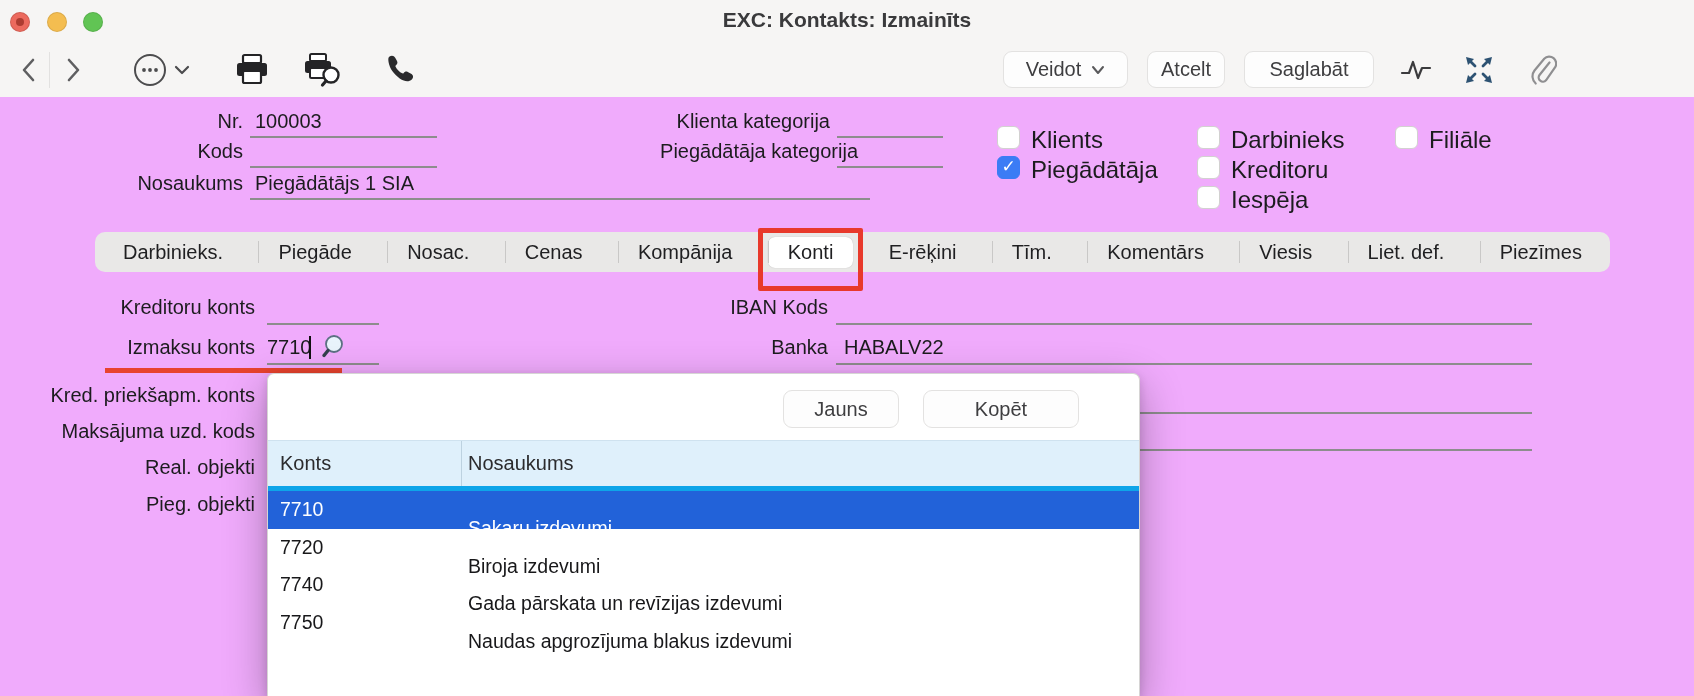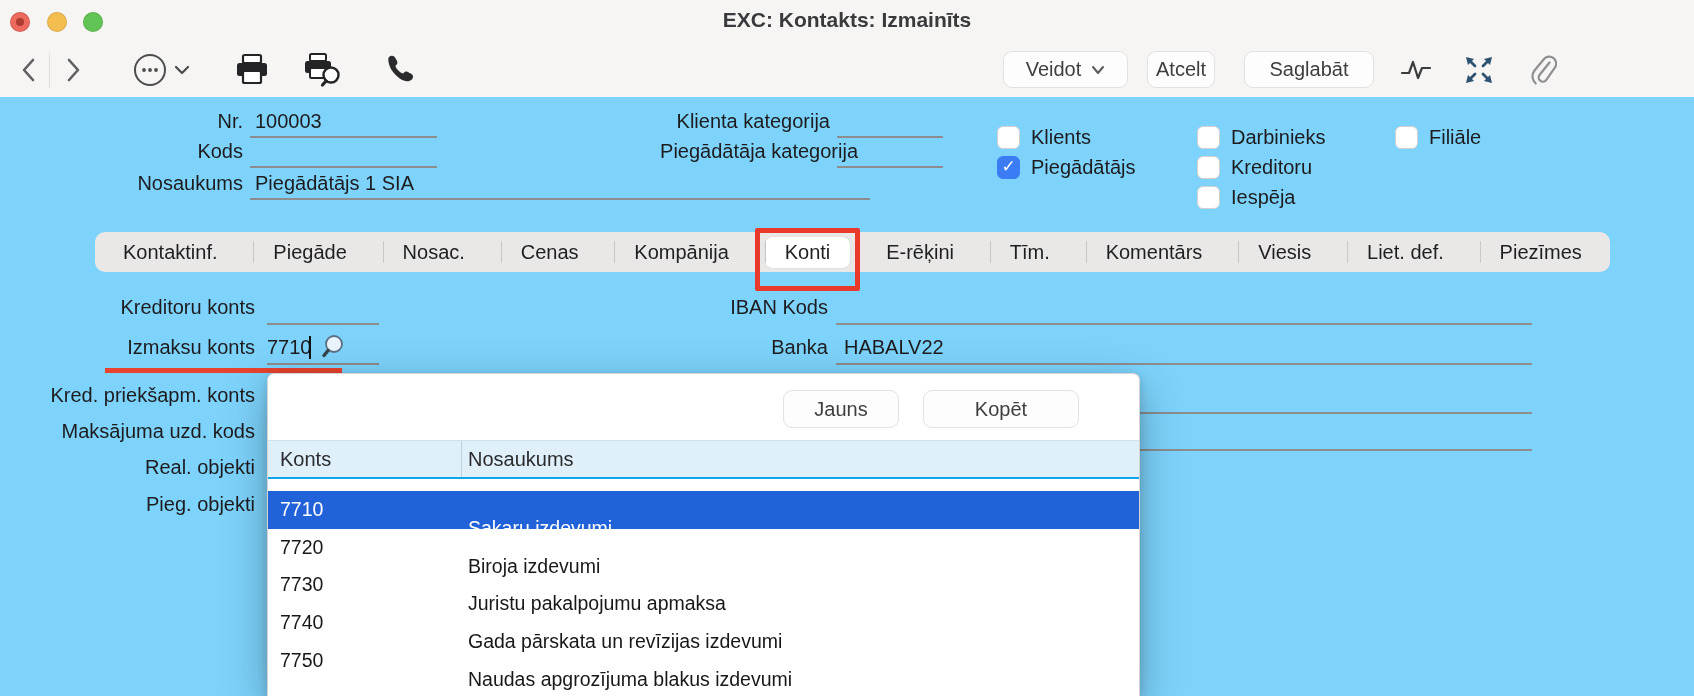--- a/index.html
+++ b/index.html
@@ -1,18 +1,18 @@
 <!DOCTYPE html>
 <html><head>
 <meta charset="utf-8">
 <style>
   html,body{margin:0;padding:0;background:#e5e5e5;}
   .screen{
     position:relative;width:1694px;height:696px;overflow:hidden;
-    background:#7dd3fc;
+    background:#f0abfc;
     font-family:"Liberation Sans","DejaVu Sans",sans-serif;
     color:#1c1c1e;
     -webkit-font-smoothing:antialiased;
   }
   
   .chrome{position:absolute;left:0;top:0;width:100%;height:97px;background:#f6f5f4;}
   .tl{position:absolute;top:12px;width:20px;height:20px;border-radius:50%;}
   .tl-close{left:10px;background:#ec6a5e;box-shadow:inset 0 0 0 1px rgba(0,0,0,.12);}
   .tl-close::after{content:"";position:absolute;left:6px;top:6px;width:8px;height:8px;border-radius:50%;background:rgba(122,22,12,.55);}
   .tl-min{left:47px;background:#f4bd50;box-shadow:inset 0 0 0 1px rgba(0,0,0,.10);}
@@ -27,21 +27,21 @@
   .divider-v{position:absolute;top:52px;left:49px;width:1px;height:36px;background:#e2e1e0;}
   svg{display:block;}
   
   .lbl{position:absolute;font-size:20px;text-align:right;white-space:nowrap;}
   .val{position:absolute;font-size:20px;white-space:nowrap;}
   .uline{position:absolute;height:2px;background:#8d8d8d;}
   .cb{position:absolute;width:23px;height:23px;border:1.5px solid #d2d1d0;border-radius:6px;background:#fff;box-sizing:border-box;}
   .cb .mark{display:none;color:#fff;font-size:17px;font-weight:bold;line-height:20px;text-align:center;}
   .cb.checked{background:#3b7cf5;border-color:#3b7cf5;}
   .cb.checked .mark{display:block;}
-  .cb-label{position:absolute;font-size:20px;white-space:nowrap;}
+  .cb-label{position:absolute;font-size:24px;white-space:nowrap;}
   
   .tabbar{
     position:absolute;left:95px;top:232px;width:1515px;height:40px;
     background:#e9e8e7;border-radius:10px;display:flex;align-items:center;
     justify-content:space-between;padding:0 8px;box-sizing:border-box;
   }
   .tab{position:relative;font-size:20px;color:#1f1f21;padding:4px 20px;white-space:nowrap;}
   .tab + .tab::before{content:"";position:absolute;left:0;top:50%;margin-top:-11px;width:1px;height:22px;background:#c9c8c7;}
   .tab.active{background:#ffffff;border-radius:7px;box-shadow:0 0 1px rgba(0,0,0,.25);}
   .tab.active + .tab::before{background:transparent;}
@@ -59,22 +59,22 @@
     border-radius:7px 7px 0 0;box-sizing:border-box;
     box-shadow:0 14px 44px rgba(0,0,0,.30),0 3px 10px rgba(0,0,0,.14);
     overflow:hidden;
   }
   .pbtn{
     position:absolute;top:16px;height:38px;border:1px solid #e3e2e1;background:#fdfdfd;
     border-radius:9px;font-size:20px;color:#3e3e40;display:flex;align-items:center;justify-content:center;
     box-sizing:border-box;
   }
   .thead{
-    position:absolute;left:0;top:66px;width:100%;height:39px;background:#dff0fb;
-    border-top:1px solid #cfe2ef;border-bottom:2px solid #0ea5e9;box-sizing:border-box;
+    position:absolute;left:0;top:66px;width:100%;height:51px;background:#dff0fb;
+    border-top:1px solid #cfe2ef;border-bottom:5px solid #0ea5e9;box-sizing:border-box;
   }
   .thead .th{position:absolute;top:0;height:100%;display:flex;align-items:center;font-size:20px;color:#2b2b2d;}
   .col-div{position:absolute;left:193px;top:0;width:1px;height:100%;background:#bdd2e0;}
   .trows{position:absolute;left:0;top:117px;width:100%;}
   .trow{display:flex;height:37.6px;align-items:center;font-size:19.5px;color:#18181a;background:#fff;}
   .trow .c-code{width:188px;padding-left:12px;box-sizing:border-box;}
   .trow .c-name{flex:1;padding-left:12px;margin-top:38px;}
   .trow.selected{background:#2262d9;color:#ffffff;}
 </style>
 </head>
@@ -129,21 +129,21 @@
         <path d="M7.2 2.8 C9.3 1 12 1.4 13.2 3.7 L15 7.1 C15.9 8.8 15.4 10.1 14 11.2 C13.4 11.7 13.3 12.0 13.6 12.7 C14.8 15.3 17.6 18.1 20.2 19.3 C20.9 19.6 21.2 19.5 21.7 18.9 C22.8 17.5 24.1 17.0 25.8 17.9 L29.1 19.7 C31.4 20.9 31.7 23.6 29.8 25.5 C27.9 27.4 24.8 27.9 21.7 26.6 C16.7 24.6 10.0 17.9 8.0 12.9 C6.8 9.8 5.4 4.4 7.2 2.8 Z" fill="#2b2b2d"></path>
       </svg>
     </div>
 
     <div class="tbtn" style="left:1003px;width:125px;">
       <span>Veidot</span>
       <svg width="14" height="10" viewBox="0 0 14 10" style="margin-left:10px;">
           <polyline points="2,2 7,8 12,2" fill="none" stroke="#5a5a5c" stroke-width="2" stroke-linecap="round" stroke-linejoin="round"></polyline>
         </svg>
     </div>
-    <div class="tbtn" style="left:1147px;width:68px;">
+    <div class="tbtn" style="left:1147px;width:78px;">
       <span>Atcelt</span>
     </div>
     <div class="tbtn" style="left:1244px;width:130px;">
       <span>Saglabāt</span>
     </div>
     <div class="tool" style="left:1398px;width:36px;">
       <svg width="34" height="28" viewBox="0 0 34 28">
           <polyline points="3,17 10,17 14,6 19,22 23,12 31,12" fill="none" stroke="#3b3b3d" stroke-width="2.2" stroke-linejoin="round" stroke-linecap="round"></polyline>
         </svg>
     </div>
@@ -187,36 +187,36 @@
 
   <div class="lbl" style="left:558px;width:300px;top:140px;">Piegādātāja kategorija</div>
   <div class="uline" style="left:837px;top:166px;width:106px;"></div>
 
   <div class="cb" style="left:997px;top:126px;"></div>
   <div class="cb-label" style="left:1031px;top:126px;">Klients</div>
 
   <div class="cb checked" style="left:997px;top:156px;">
       <div class="mark">✓</div>
     </div>
-  <div class="cb-label" style="left:1031px;top:156px;">Piegādātājs</div>
+  <div class="cb-label" style="left:1031px;top:156px;">Piegādātāja</div>
 
   <div class="cb" style="left:1197px;top:126px;"></div>
   <div class="cb-label" style="left:1231px;top:126px;">Darbinieks</div>
 
   <div class="cb" style="left:1197px;top:156px;"></div>
   <div class="cb-label" style="left:1231px;top:156px;">Kreditoru</div>
 
   <div class="cb" style="left:1197px;top:186px;"></div>
   <div class="cb-label" style="left:1231px;top:186px;">Iespēja</div>
 
   <div class="cb" style="left:1395px;top:126px;"></div>
   <div class="cb-label" style="left:1429px;top:126px;">Filiāle</div>
 
   <div class="tabbar">
-    <div class="tab">Kontaktinf.</div>
+    <div class="tab">Darbinieks.</div>
     <div class="tab">Piegāde</div>
     <div class="tab">Nosac.</div>
     <div class="tab">Cenas</div>
     <div class="tab">Kompānija</div>
     <div class="tab active">
       <span>Konti</span>
       <div class="red-box"></div>
     </div>
     <div class="tab">E-rēķini</div>
     <div class="tab">Tīm.</div>
@@ -271,24 +271,20 @@
     <div class="trows">
       <div class="trow selected">
         <div class="c-code">7710</div>
         <div class="c-name">Sakaru izdevumi</div>
       </div>
       <div class="trow">
         <div class="c-code">7720</div>
         <div class="c-name">Biroja izdevumi</div>
       </div>
       <div class="trow">
-        <div class="c-code">7730</div>
-        <div class="c-name">Juristu pakalpojumu apmaksa</div>
-      </div>
-      <div class="trow">
         <div class="c-code">7740</div>
         <div class="c-name">Gada pārskata un revīzijas izdevumi</div>
       </div>
       <div class="trow">
         <div class="c-code">7750</div>
         <div class="c-name">Naudas apgrozījuma blakus izdevumi</div>
       </div>
     </div>
   </div>
 

